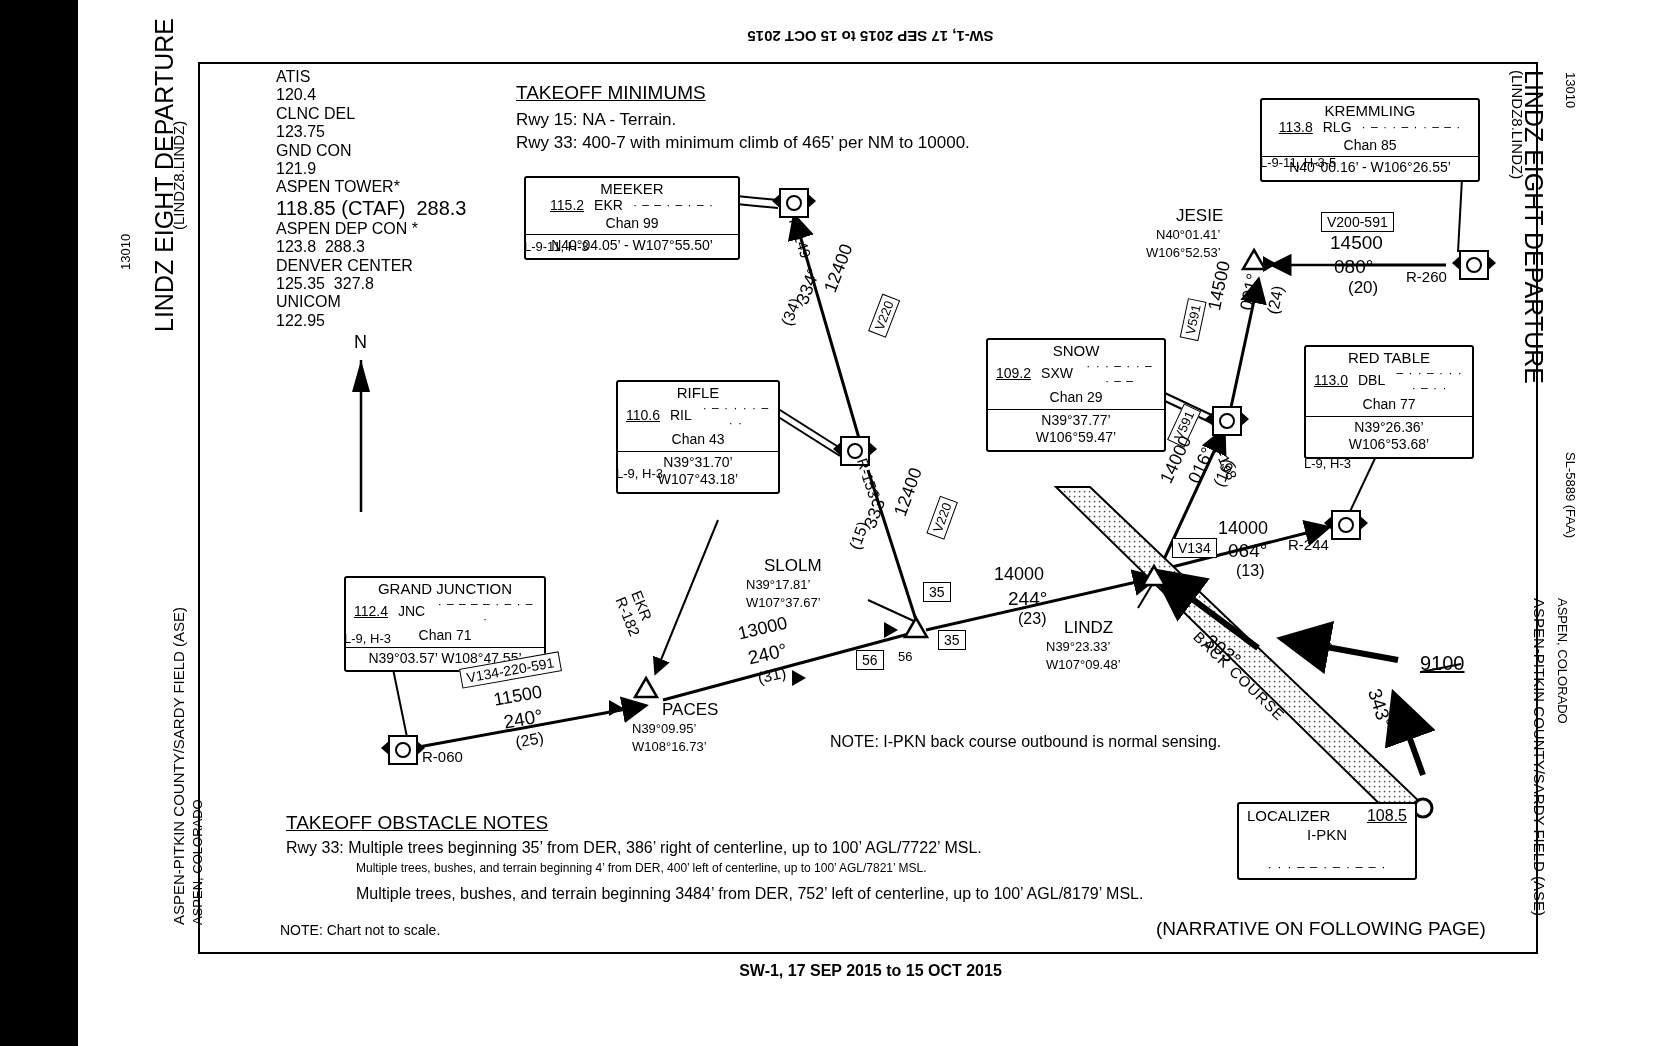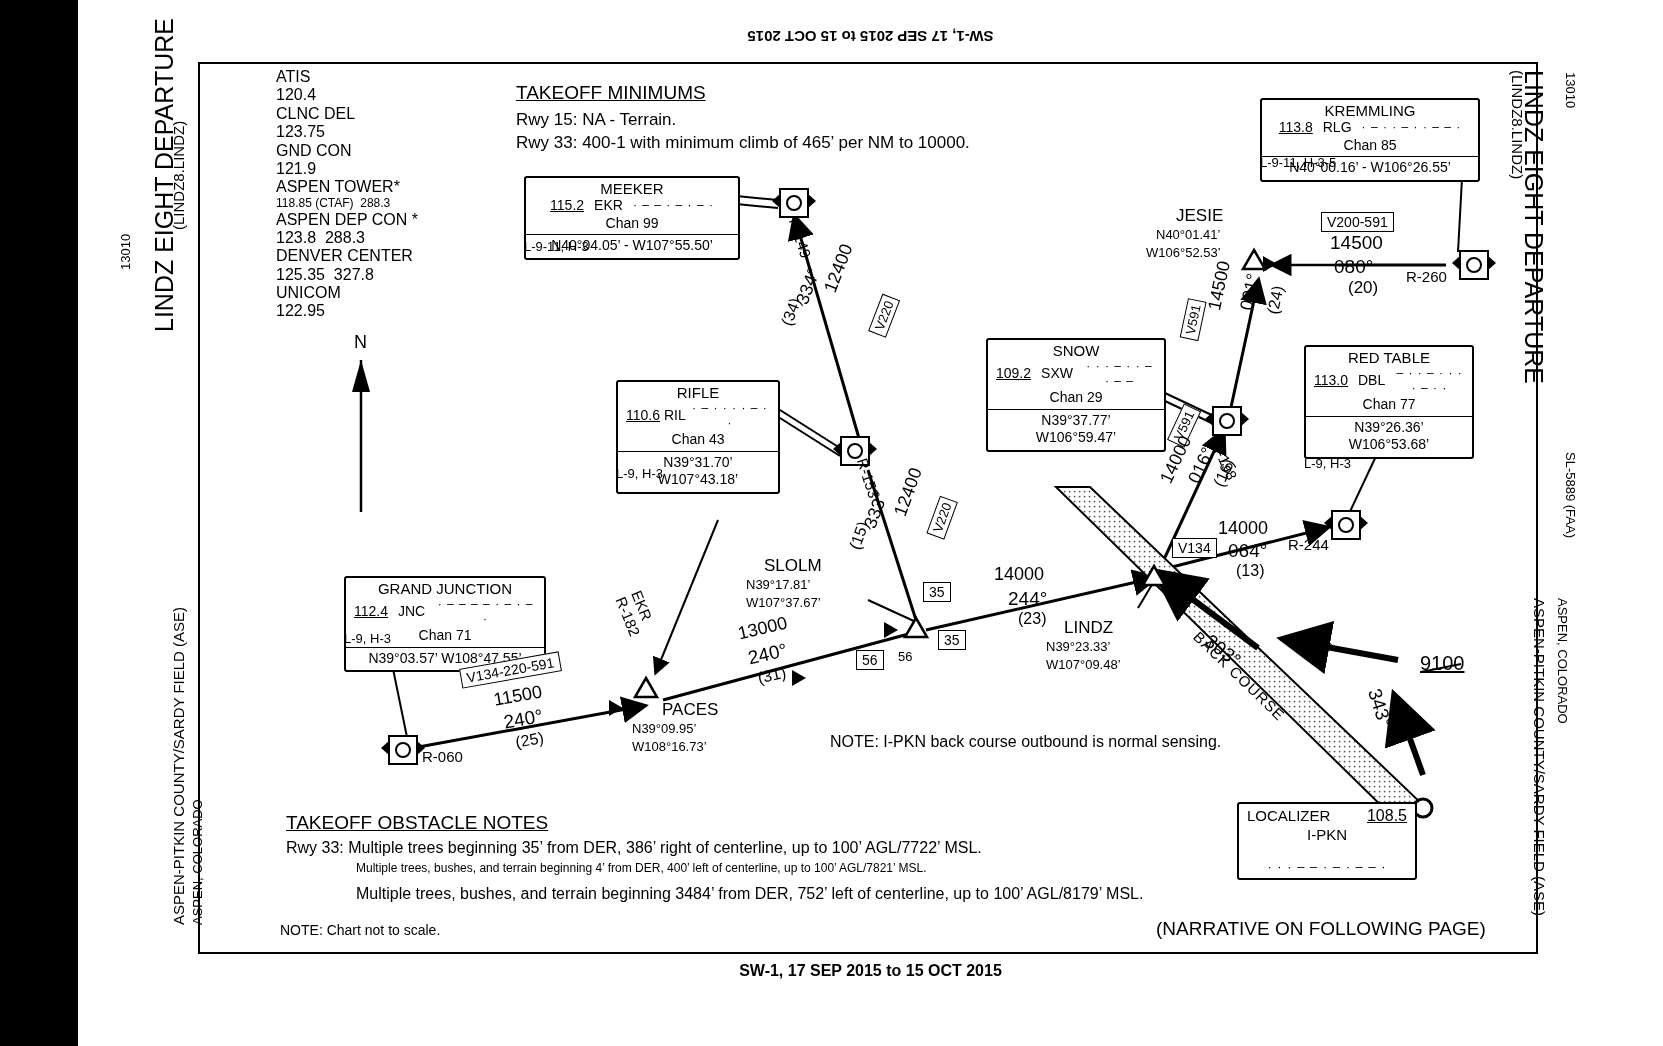--- a/index.html
+++ b/index.html
@@ -108,32 +108,32 @@
   <div class="rot rotR" style="left:1492px;top:598px;font-size:13px;">ASPEN, COLORADO</div>
 
   <div id="comms" style="position:absolute;left:198px;top:68px;">
       <div class="t" style="position: relative; font-size: 16px;">ATIS</div>
       <div class="t" style="position: relative; font-size: 16px;">120.4</div>
       <div class="t" style="position: relative; font-size: 16px;">CLNC DEL</div>
       <div class="t" style="position: relative; font-size: 16px;">123.75</div>
       <div class="t" style="position: relative; font-size: 16px;">GND CON</div>
       <div class="t" style="position: relative; font-size: 16px;">121.9</div>
       <div class="t" style="position: relative; font-size: 16px;">ASPEN TOWER*</div>
-      <div class="t" style="position: relative; font-size: 12px;">118.85 (CTAF)  288.3</div>
+      <div class="t" style="position: relative; font-size: 20px;">118.85 (CTAF)  288.3</div>
       <div class="t" style="position: relative; font-size: 16px;">ASPEN DEP CON *</div>
       <div class="t" style="position: relative; font-size: 16px;">123.8  288.3</div>
       <div class="t" style="position: relative; font-size: 16px;">DENVER CENTER</div>
       <div class="t" style="position: relative; font-size: 16px;">125.35  327.8</div>
       <div class="t" style="position: relative; font-size: 16px;">UNICOM</div>
       <div class="t" style="position: relative; font-size: 16px;">122.95</div>
     </div>
 
   <div class="t lg u" style="left:438px;top:82px;font-size:19px;">TAKEOFF MINIMUMS</div>
   <div class="t" style="left:438px;top:110px;font-size:17px;">Rwy 15: NA - Terrain.</div>
-  <div class="t" style="left:438px;top:133px;font-size:17px;">Rwy 33: 400-1 with minimum climb of 465’ per NM to 10000.</div>
+  <div class="t" style="left:438px;top:133px;font-size:17px;">Rwy 33: 400-7 with minimum climb of 465’ per NM to 10000.</div>
 
   <div class="t u" style="left:208px;top:812px;font-size:19px;">TAKEOFF OBSTACLE NOTES</div>
   <div class="t" style="left:208px;top:839px;font-size:16px;">Rwy 33: Multiple trees beginning 35’ from DER, 386’ right of centerline, up to 100’ AGL/7722’ MSL.</div>
   <div class="t" style="left:278px;top:862px;font-size:12px;">Multiple trees, bushes, and terrain beginning 4’ from DER, 400’ left of centerline, up to 100’ AGL/7821’ MSL.</div>
   <div class="t" style="left:278px;top:885px;font-size:16px;">Multiple trees, bushes, and terrain beginning 3484’ from DER, 752’ left of centerline, up to 100’ AGL/8179’ MSL.</div>
   <div class="t" style="left:202px;top:922px;font-size:14px;">NOTE: Chart not to scale.</div>
   <div class="t" style="left:1078px;top:918px;font-size:19px;">(NARRATIVE ON FOLLOWING PAGE)</div>
   <div class="t" style="left:752px;top:733px;font-size:16px;">NOTE: I-PKN back course outbound is normal sensing.</div>
 
   <svg class="overlay" viewBox="0 0 1585 1046">
@@ -246,21 +246,21 @@
         <span class="freq">113.8</span>
         <span>RLG</span>
         <span style="font-size:12px;letter-spacing:1px;">· – ·   · – · ·   – – ·</span>
       </div>
       <div class="line">Chan 85</div>
       <div class="div"></div>
       <div class="line">N40°00.16’ - W106°26.55’</div>
     </div>
   <div class="navbox" id="box-rifle" style="left:538px;top:380px;width:144px;">
       <div class="name">RIFLE</div>
-      <div class="line" style="display:flex;justify-content:center;gap:4px;align-items:center;">
+      <div class="line" style="display:flex;justify-content:center;gap:10px;align-items:center;">
         <span class="freq">110.6</span>
         <span>RIL</span>
         <span style="font-size:12px;letter-spacing:1px;">· – ·   · ·   · – · ·</span>
       </div>
       <div class="line">Chan 43</div>
       <div class="div"></div>
       <div class="line">N39°31.70’</div>
       <div class="line">W107°43.18’</div>
     </div>
   <div class="navbox" id="box-snow" style="left:908px;top:338px;width:160px;">

